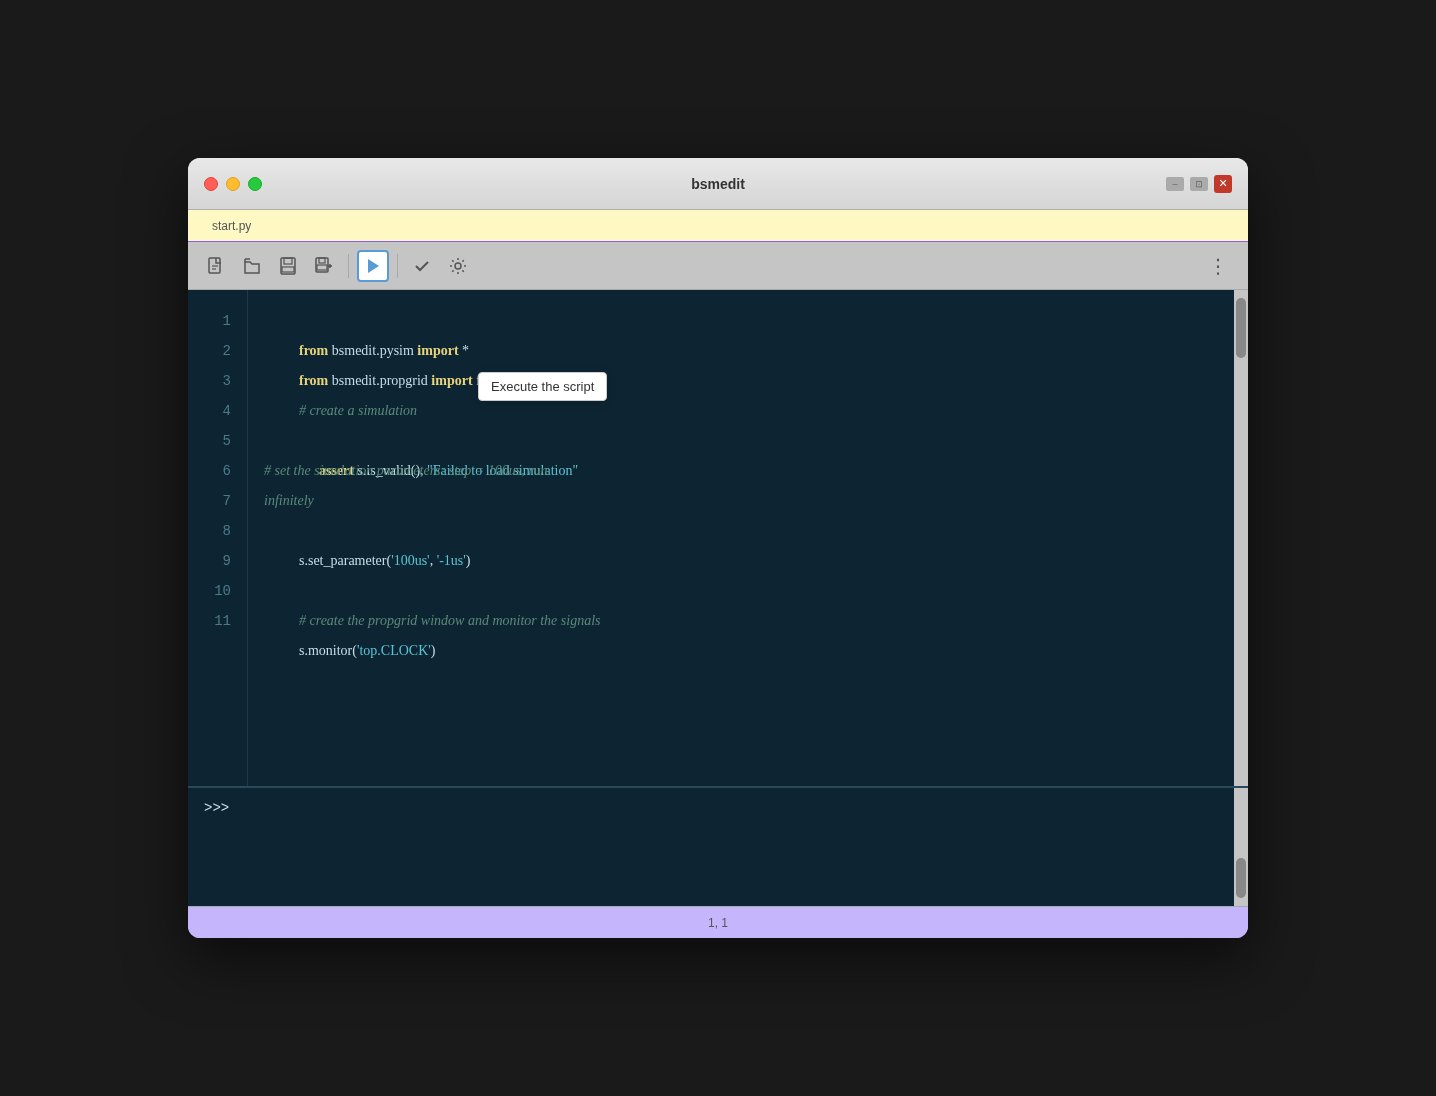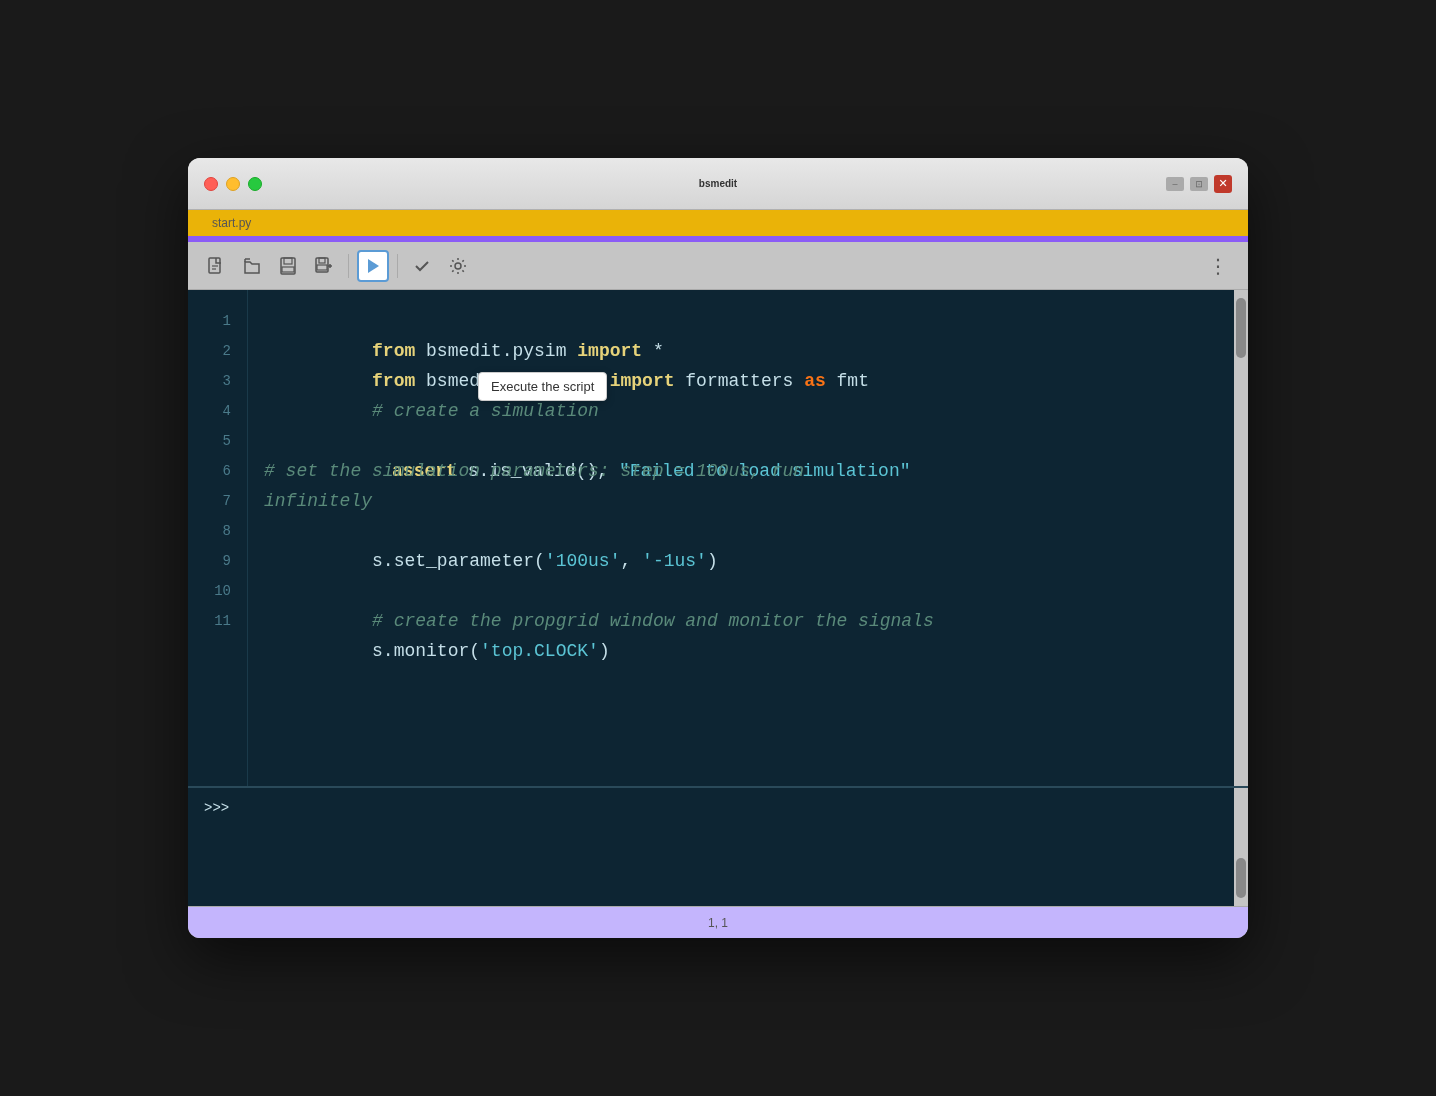--- a/index.html
+++ b/index.html
@@ -42,31 +42,31 @@
       border-radius: 50%;
       cursor: pointer;
     }
     .traffic-light.close { background: #ff5f56; border: 1px solid #e0443e; }
     .traffic-light.minimize { background: #ffbd2e; border: 1px solid #dea123; }
     .traffic-light.maximize { background: #27c93f; border: 1px solid #1aab29; }
     .titlebar-title {
       position: absolute;
       left: 50%;
       transform: translateX(-50%);
-      font-size: 10px;
+      font-size: 14px;
       font-weight: 600;
       color: #333;
     }
     .tab-bar {
-      background: #eab308;
+      background: #fef9c3;
       height: 32px;
       display: flex;
       align-items: center;
       padding: 0 16px;
-      border-bottom: 6px solid #8b5cf6;
+      border-bottom: 1px solid #8b5cf6;
       flex-shrink: 0;
     }
     .tab-label {
       font-size: 12px;
       color: #555;
       padding: 4px 8px;
     }
     .window-controls-right {
       position: absolute;
       right: 16px;
@@ -179,22 +179,22 @@
       color: #4a7a8a;
     }
     .code-content {
       flex: 1;
       padding: 16px 16px 16px 16px;
       overflow-x: auto;
     }
     .code-line {
       height: 30px;
       line-height: 30px;
-      font-size: 18px;
-      font-family: Liberation Mono, monospace;
+      font-size: 14px;
+      font-family: Liberation Serif, serif;
       white-space: pre;
     }
     .scrollbar-right {
       width: 14px;
       background: #c5c5c5;
       display: flex;
       flex-direction: column;
       align-items: center;
       padding: 4px 0;
       flex-shrink: 0;

